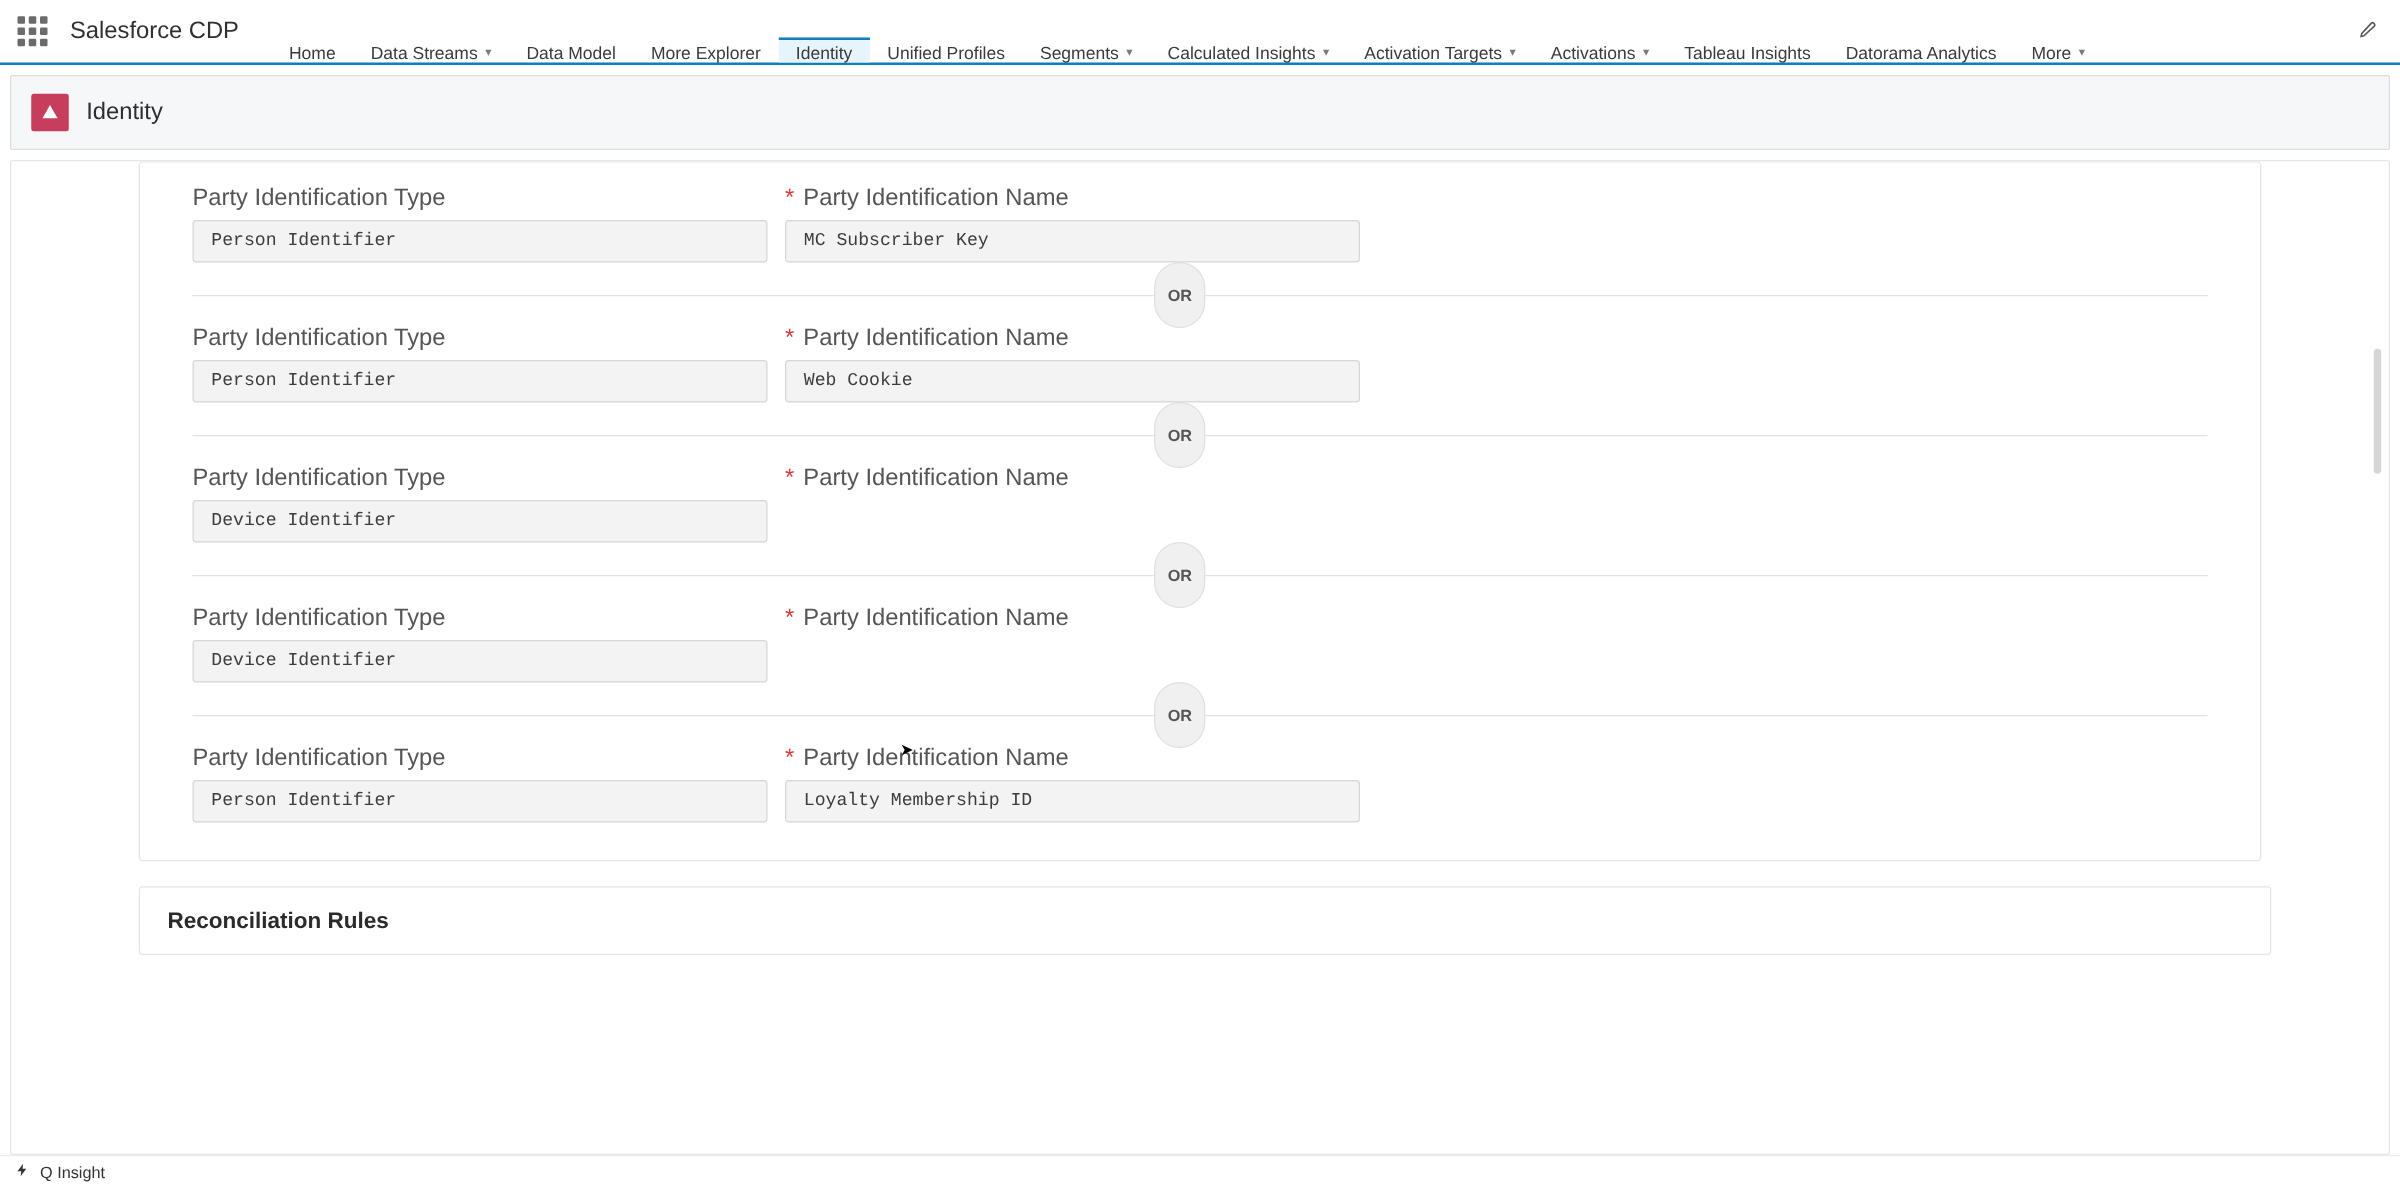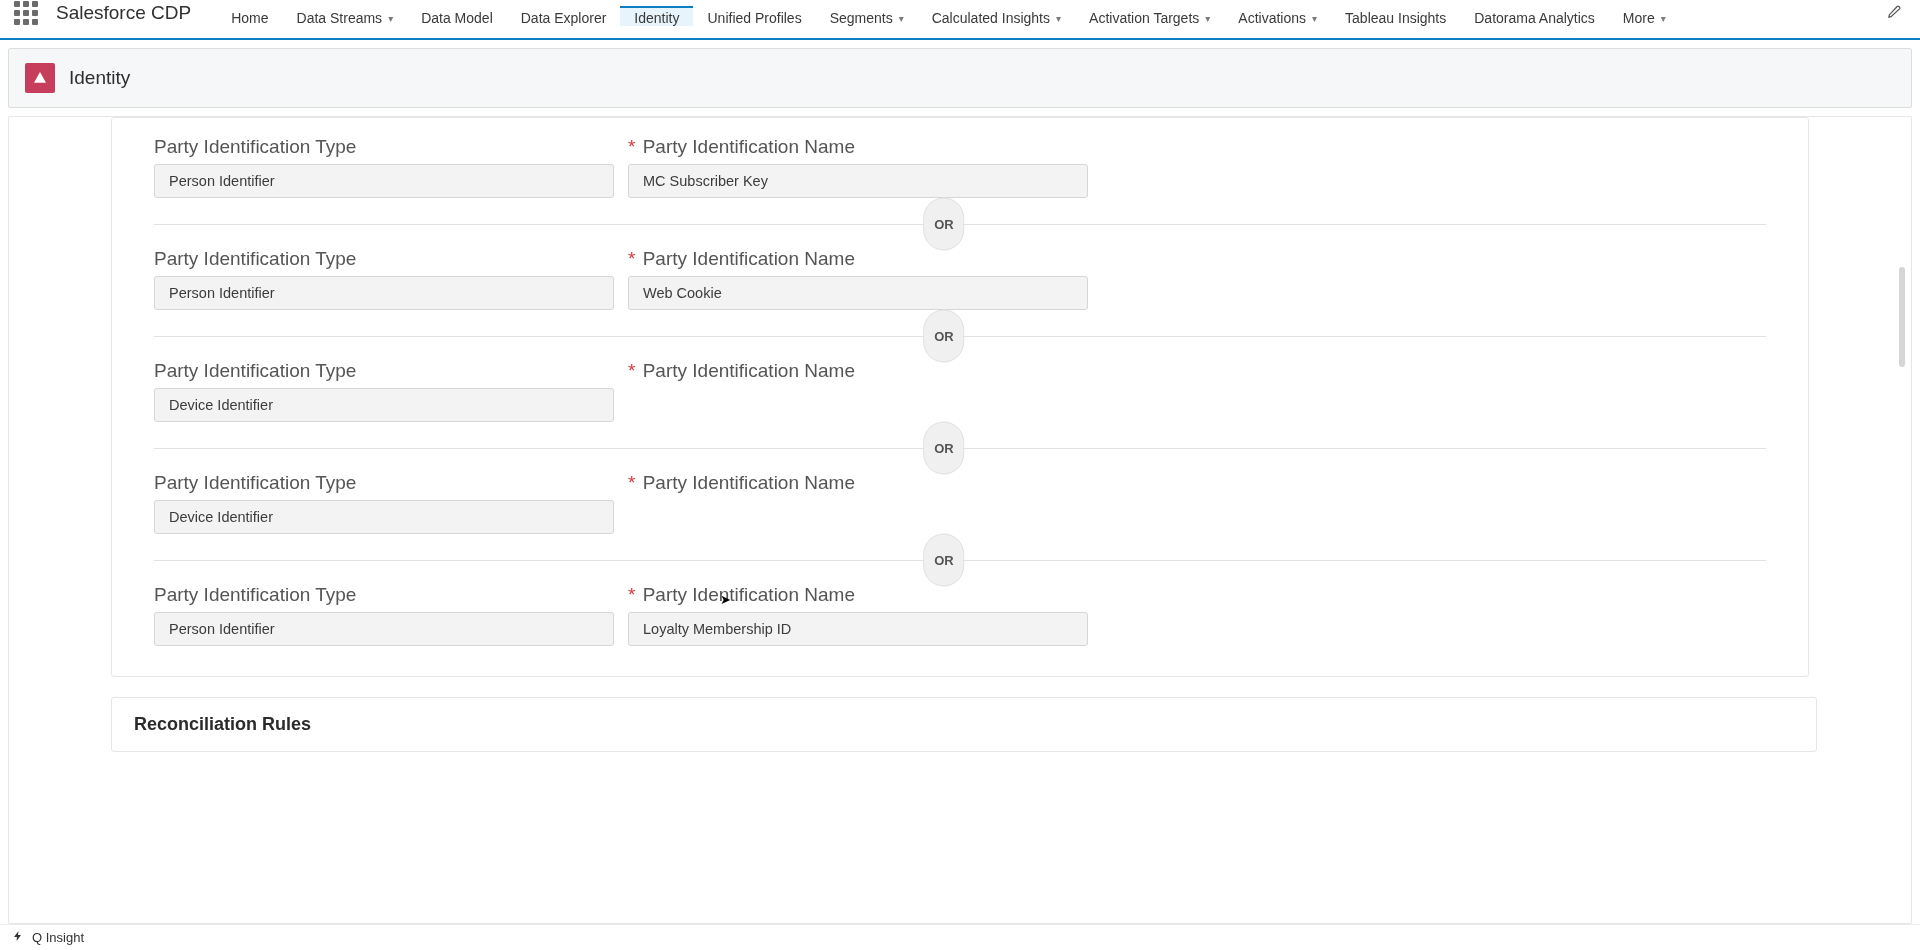--- a/index.html
+++ b/index.html
@@ -3,23 +3,23 @@
 <meta charset="utf-8">
 <style>
   * { box-sizing: border-box; margin: 0; padding: 0; }
   html, body { height: 100%; width: 100%; font-family: -apple-system, BlinkMacSystemFont, "Segoe UI", Arial, sans-serif; background: #fff; color: #181818; }
   body { display: flex; flex-direction: column; }
 
   
   .topnav {
     display: flex;
     align-items: center;
-    height: 40px;
+    height: 52px;
     border-bottom: 2px solid #0c7dbe;
-    padding: 0 8px 12px 14px;
+    padding: 0 8px 0 14px;
     gap: 8px;
     background: #fff;
   }
   .waffle {
     display: grid;
     grid-template-columns: repeat(3, 6px);
     grid-template-rows: repeat(3, 6px);
     gap: 3px;
     margin-right: 10px;
     cursor: pointer;
@@ -107,20 +107,21 @@
   .ro-input {
     height: 34px;
     border: 1px solid #d6d6d6;
     background: #f3f3f3;
     border-radius: 3px;
     padding: 0 14px;
     font-size: 14.5px;
     color: #3c3c3c;
     display: flex;
     align-items: center;
+    font-family: Liberation Mono, monospace;
   }
 
   .divider-row {
     position: relative;
     height: 28px;
     margin: 12px 42px 0 42px;
   }
   .divider-row .line {
     position: absolute;
     top: 50%;
@@ -206,21 +207,21 @@
         <span>Home</span>
       </div>
       <div class="navitem">
         <span>Data Streams</span>
         <span class="chev">▾</span>
       </div>
       <div class="navitem">
         <span>Data Model</span>
       </div>
       <div class="navitem">
-        <span>Data Explorer</span>
+        <span>More Explorer</span>
       </div>
       <div class="navitem active">
         <span>Identity</span>
       </div>
       <div class="navitem">
         <span>Unified Profiles</span>
       </div>
       <div class="navitem">
         <span>Segments</span>
         <span class="chev">▾</span>

